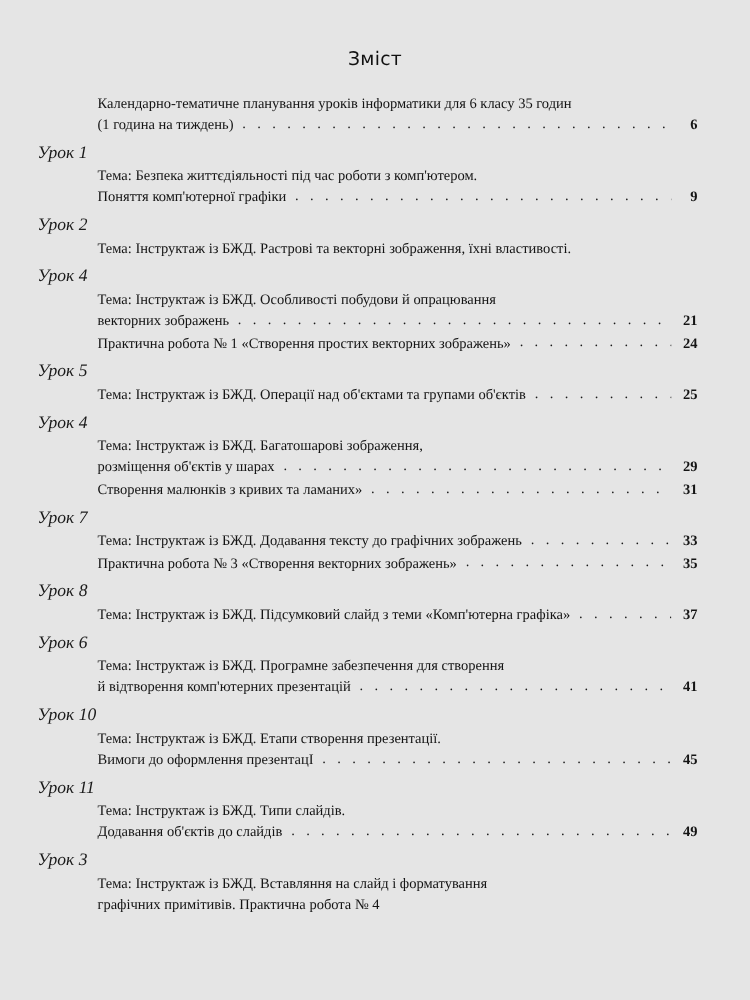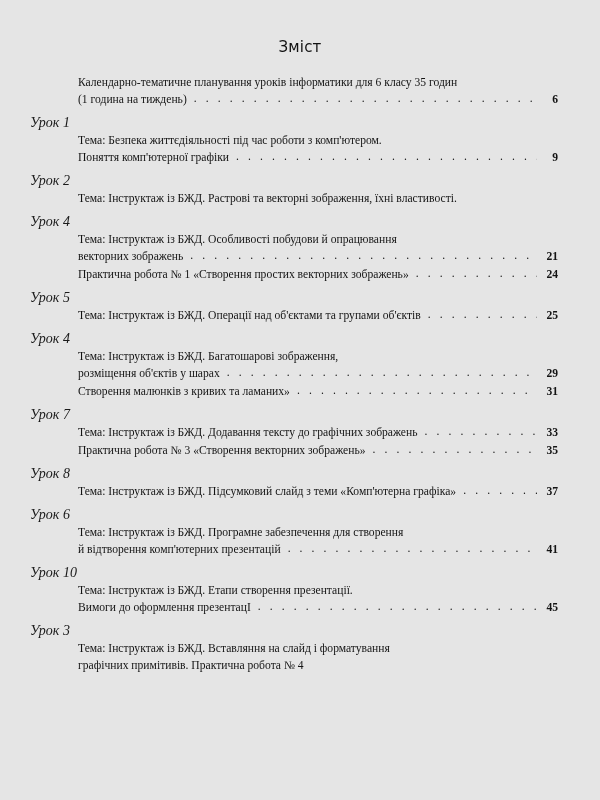--- a/index.html
+++ b/index.html
@@ -256,20 +256,33 @@
               <div class="line">Тема: Інструктаж із БЖД. Етапи створення презентації.</div>
               <div class="line leader-line">
                 <span class="txt">Вимоги до оформлення презентацІ</span>
                 <span class="leader"></span>
                 <span class="pageno">45</span>
               </div>
             </div>
           </div>
         </div>
         <div class="section">
+          <div class="lesson-label">Урок 11</div>
+          <div class="entries">
+            <div class="entry">
+              <div class="line">Тема: Інструктаж із БЖД. Типи слайдів.</div>
+              <div class="line leader-line">
+                <span class="txt">Додавання об'єктів до слайдів</span>
+                <span class="leader"></span>
+                <span class="pageno">49</span>
+              </div>
+            </div>
+          </div>
+        </div>
+        <div class="section">
           <div class="lesson-label">Урок 3</div>
           <div class="entries">
             <div class="entry">
               <div class="line">Тема: Інструктаж із БЖД. Вставляння на слайд і форматування</div>
               <div class="line">графічних примітивів. Практична робота № 4</div>
             </div>
           </div>
         </div>
       </div>
 

